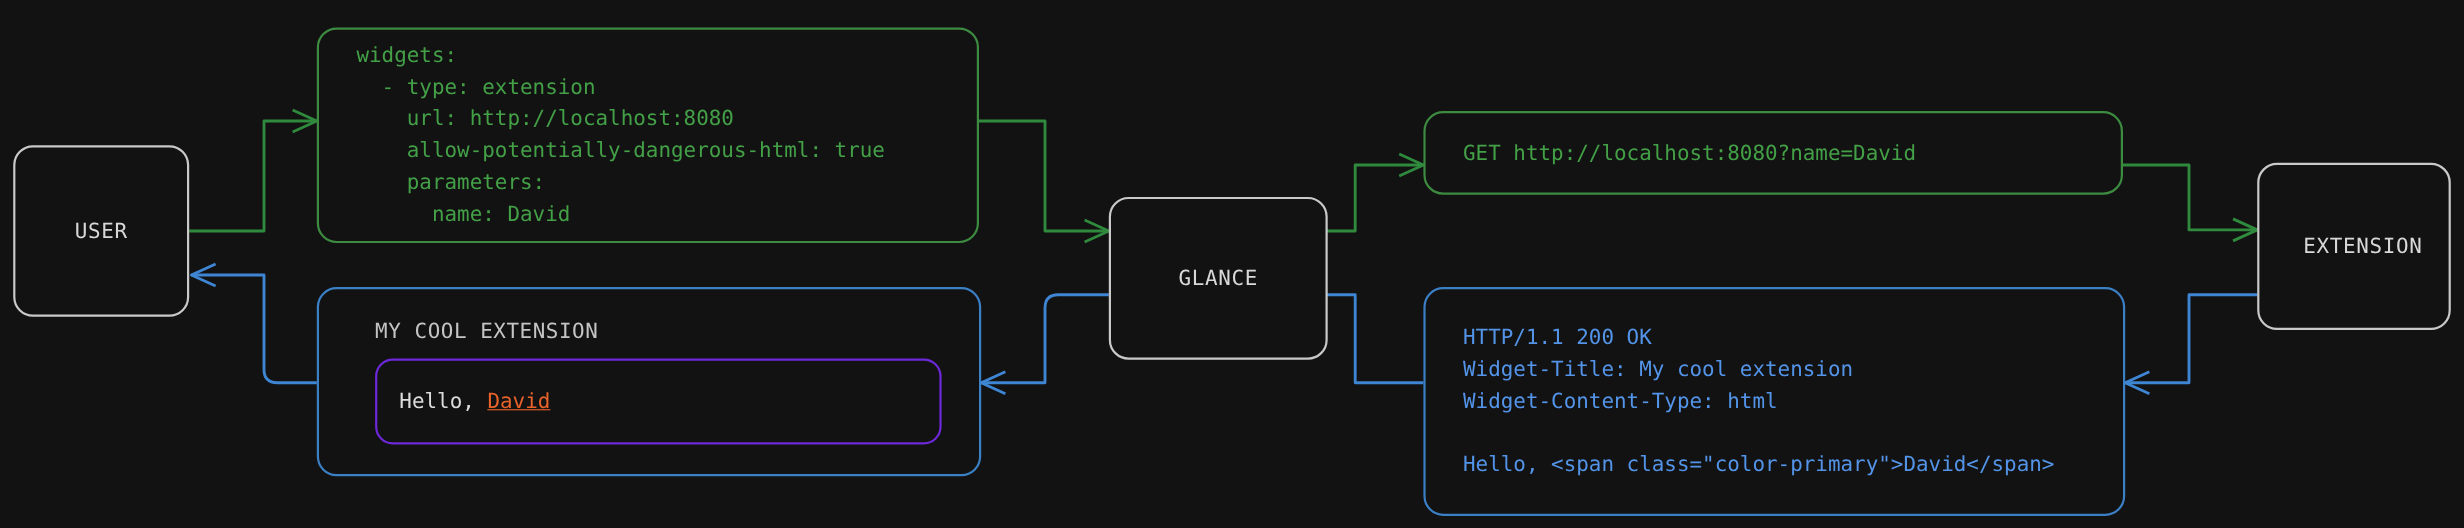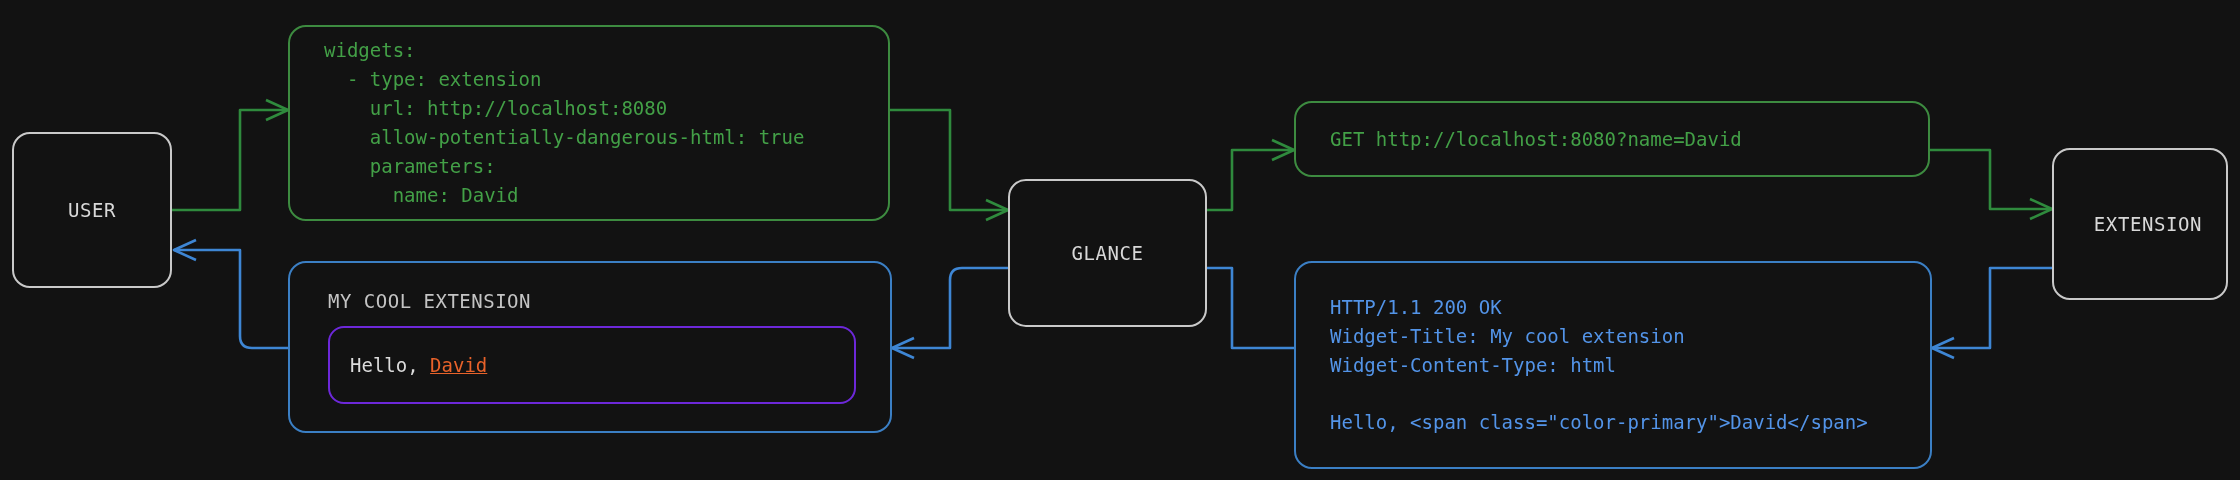--- a/index.html
+++ b/index.html
@@ -146,21 +146,21 @@
   </div>
 
   <div class="msgbox blue" style="left:1294px;top:248px;width:638px;height:208px;">
     <pre class="code blue">HTTP/1.1 200 OK
 Widget-Title: My cool extension
 Widget-Content-Type: html
 
 Hello, &lt;span class="color-primary"&gt;David&lt;/span&gt;</pre>
   </div>
 
-  <div class="msgbox blue" style="left:288px;top:248px;width:604px;height:172px;padding:26px 0 26px 24px;">
+  <div class="msgbox blue" style="left:288px;top:248px;width:604px;height:172px;padding:26px 0 26px 37px;">
     <div class="widget-title">MY COOL EXTENSION</div>
     <div class="widget-inner">
       <span class="widget-line">Hello, </span>
         <span class="widget-line accent">David</span>
     </div>
   </div>
 
 </div>
 
 </body></html>

